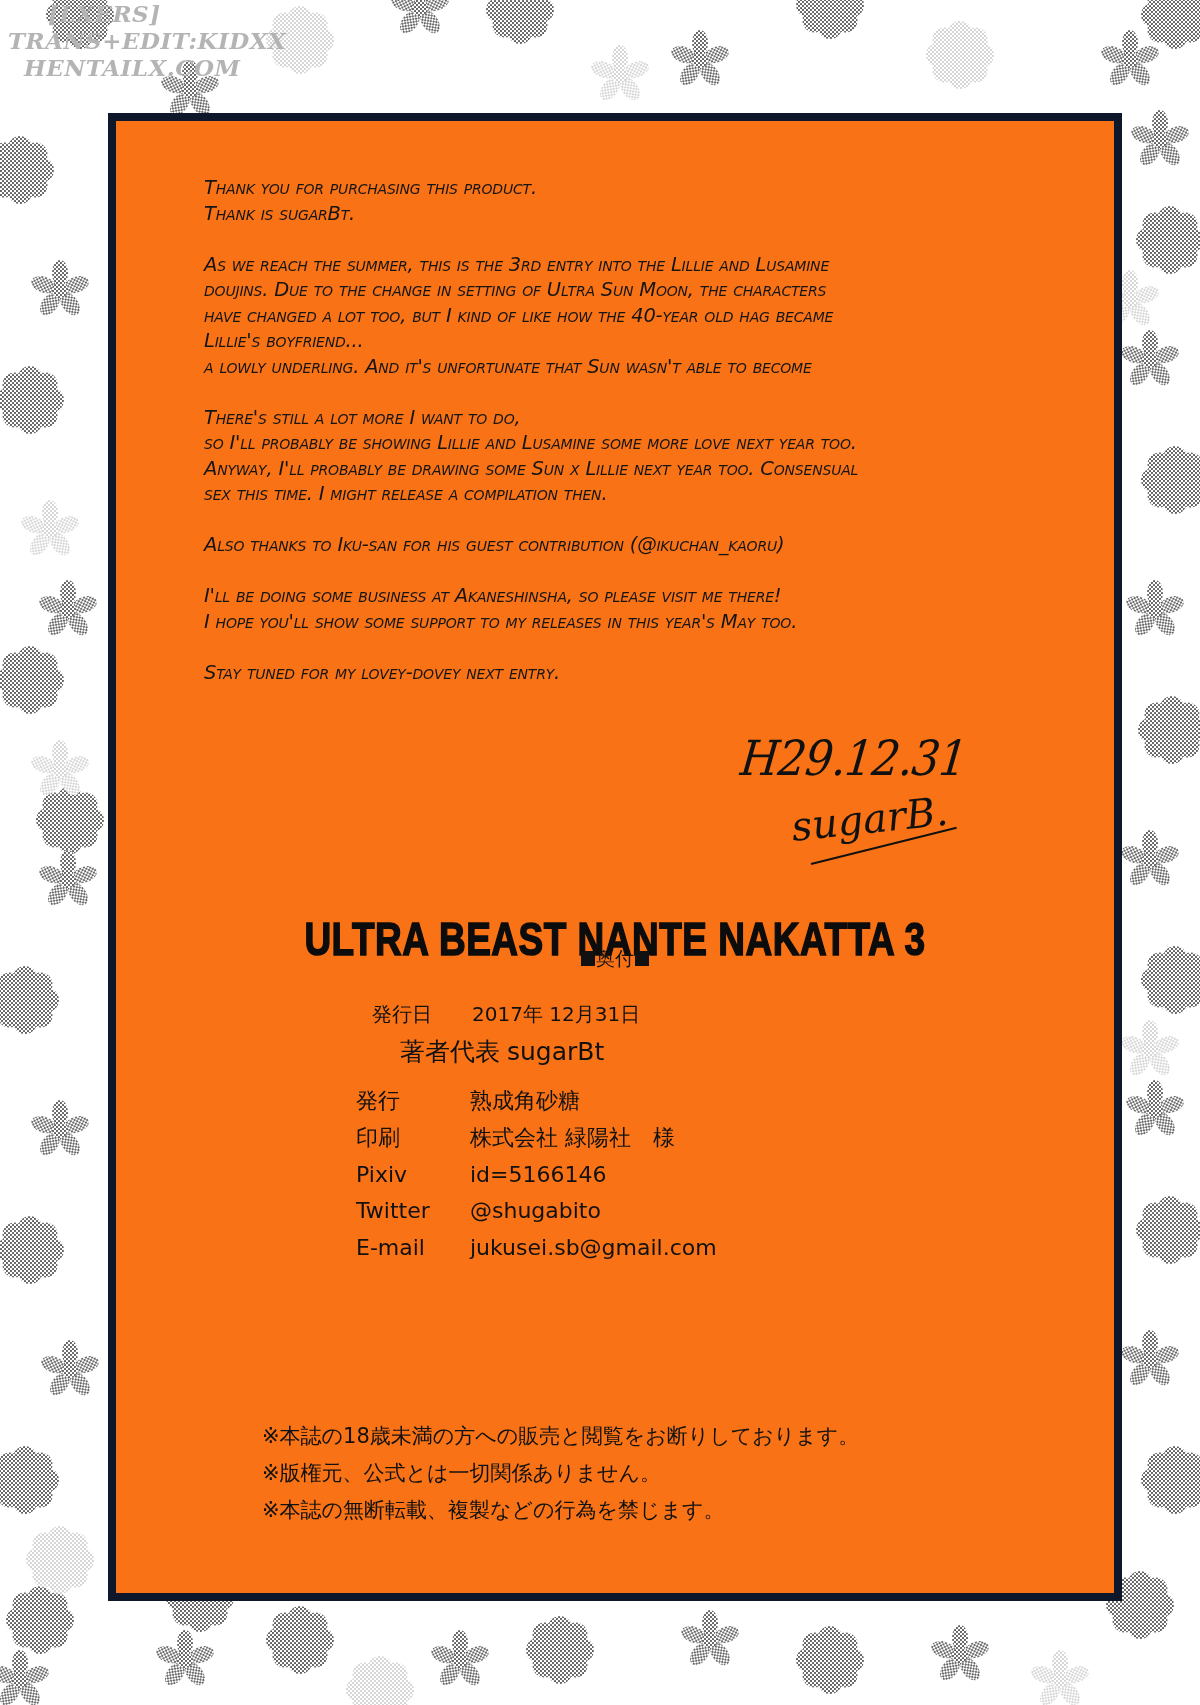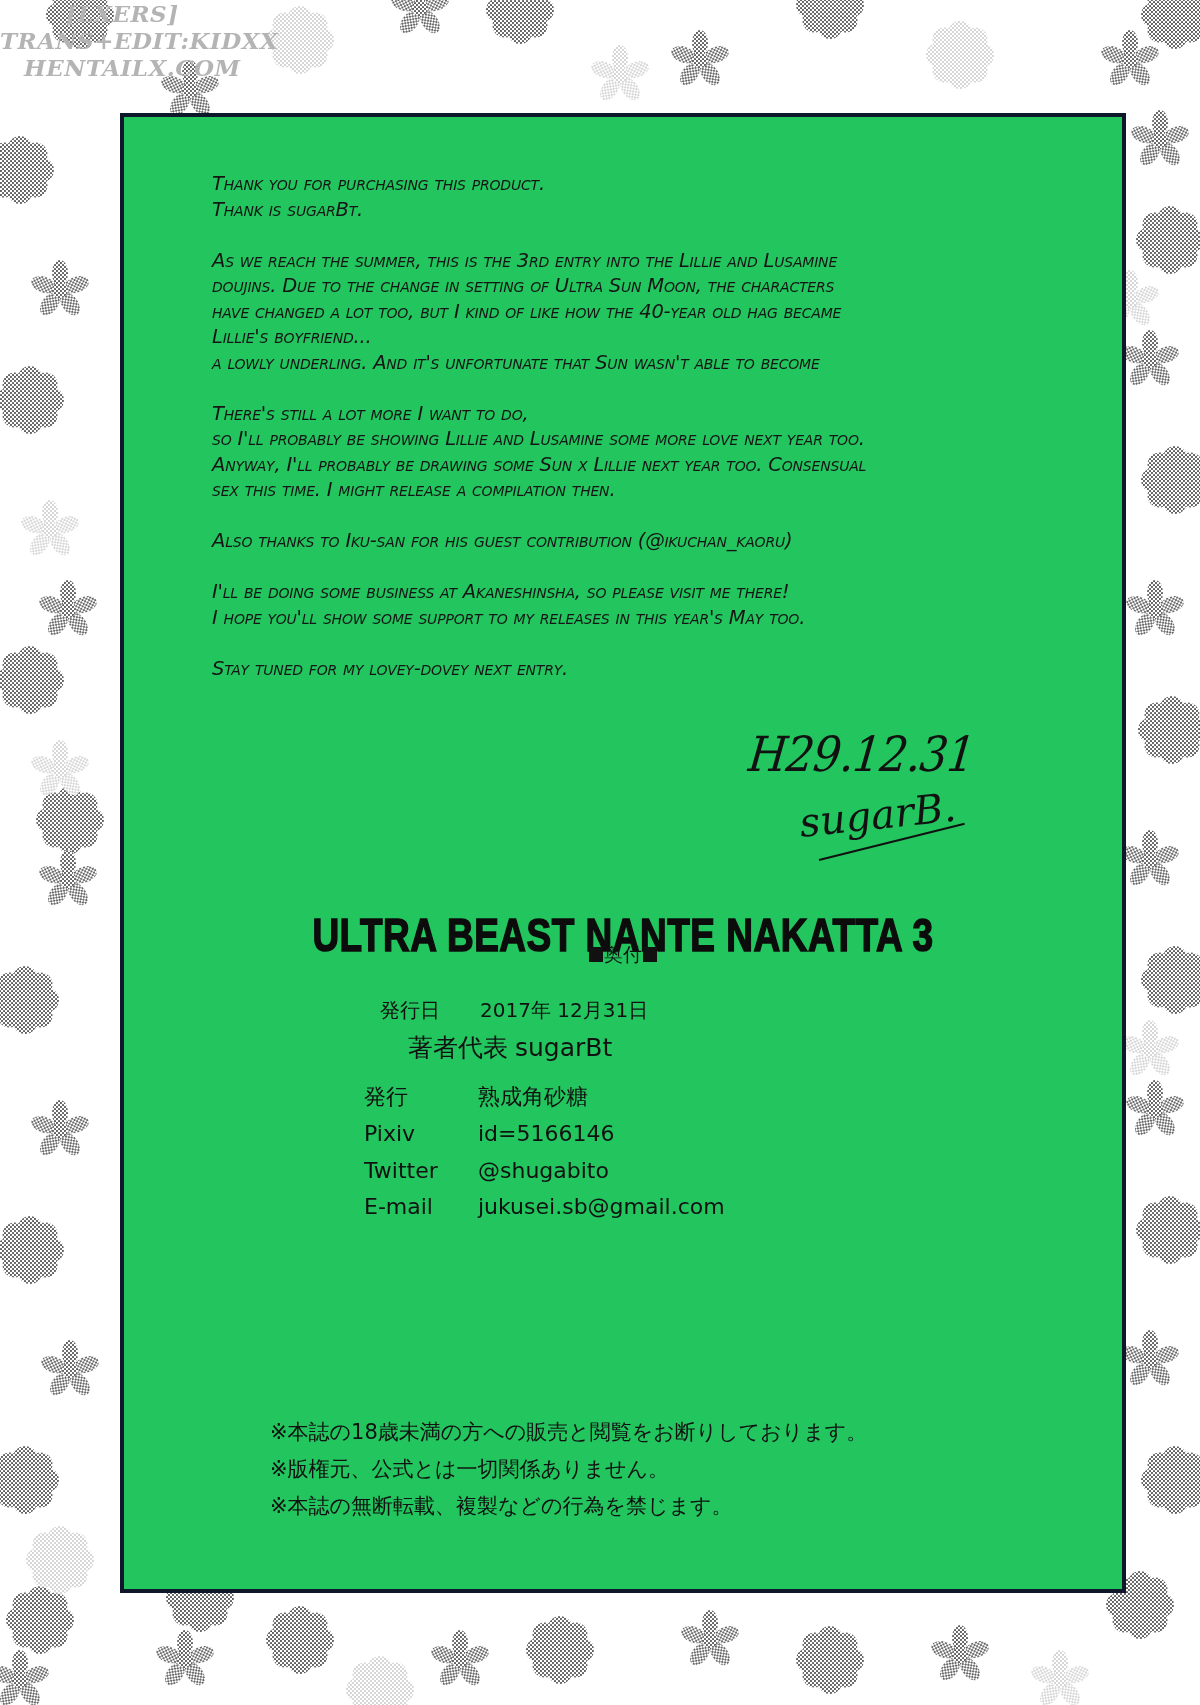--- a/index.html
+++ b/index.html
@@ -28,32 +28,32 @@
       z-index: 1;
       font-family: "DejaVu Serif", serif;
       font-style: italic;
       font-weight: bold;
       color: #b4b4b4;
       font-size: 23px;
       line-height: 27px;
       letter-spacing: 0.5px;
     }
     .watermark div { white-space: nowrap; }
-    .wm-1 { padding-left: 66px; }
-    .wm-2 { padding-left: 0; }
+    .wm-1 { padding-left: 48px; }
+    .wm-2 { padding-left: 8px; }
     .wm-3 { padding-left: 24px; }
 
     .frame {
       position: absolute;
-      left: 120px;
+      left: 108px;
       top: 113px;
       width: 998px;
       height: 1472px;
-      border: 4px solid #0f172a;
-      background: #22c55e;
+      border: 8px solid #0f172a;
+      background: #f97316;
       z-index: 2;
     }
     .letter {
       position: absolute;
       left: 88px;
       top: 54px;
       width: 820px;
       font-family: "DejaVu Sans", sans-serif;
       font-size: 19.5px;
       line-height: 25.5px;
@@ -328,20 +328,24 @@
     <span class="label">著者代表</span><span>sugarBt</span>
   </div>
 
   <table class="info-table">
     <tbody>
         <tr>
       <td class="k">発行</td>
       <td>熟成角砂糖</td>
     </tr>
     <tr>
+      <td class="k">印刷</td>
+      <td>株式会社 緑陽社　様</td>
+    </tr>
+    <tr>
       <td class="k">Pixiv</td>
       <td>id=5166146</td>
     </tr>
     <tr>
       <td class="k">Twitter</td>
       <td>@shugabito</td>
     </tr>
     <tr>
       <td class="k">E-mail</td>
       <td>jukusei.sb@gmail.com</td>

